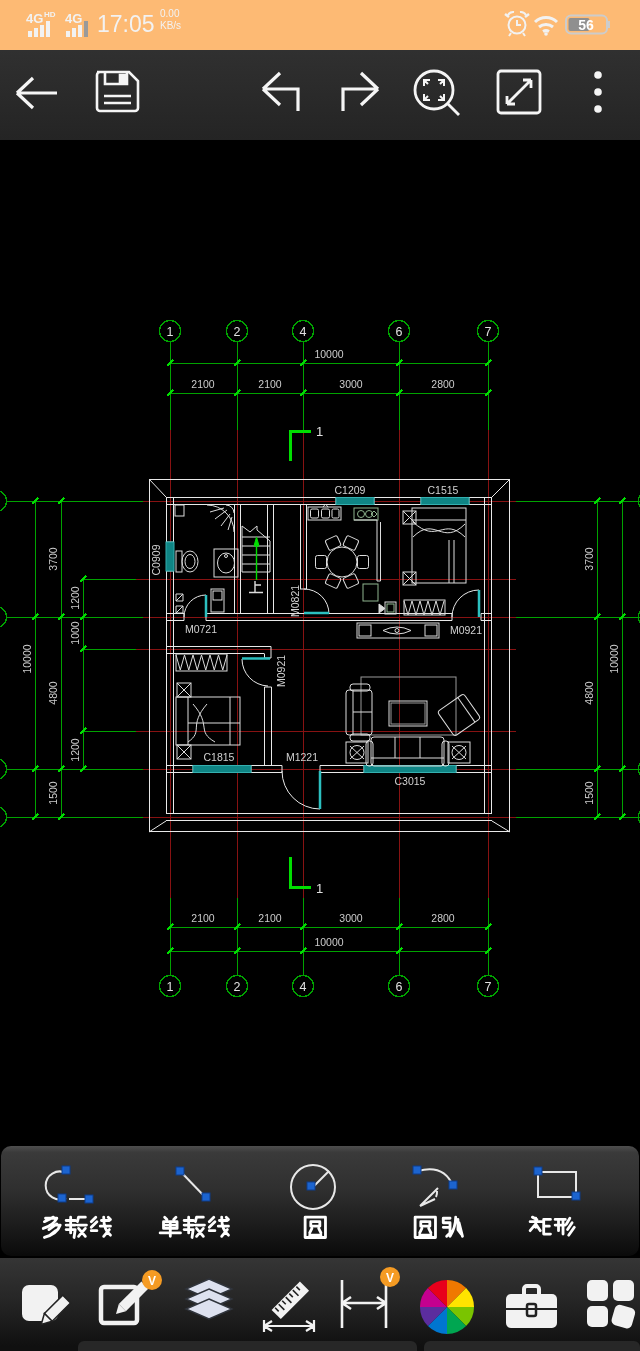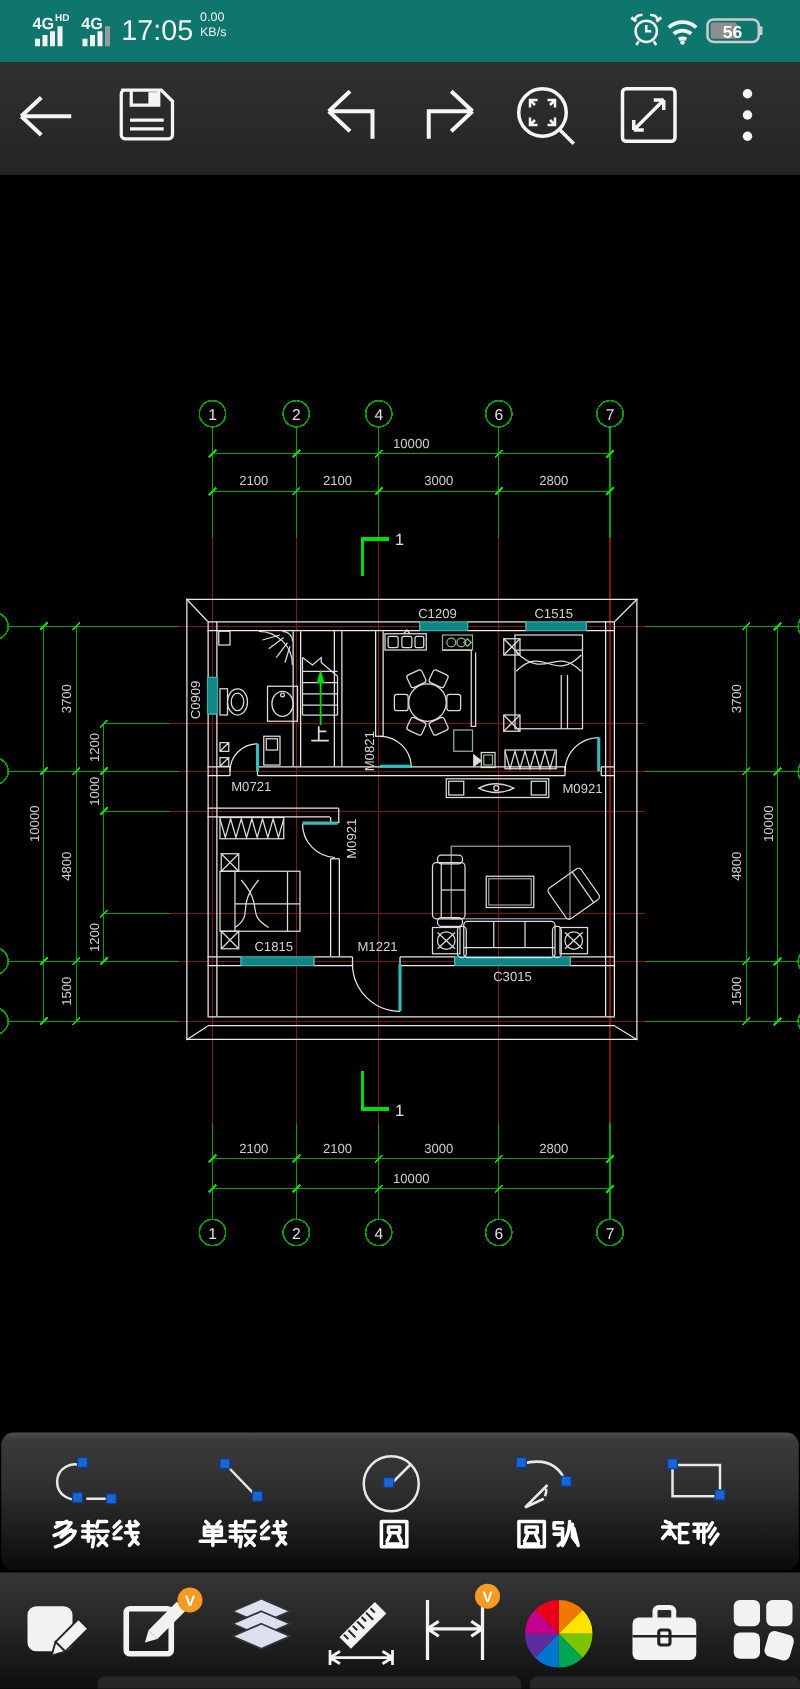--- a/index.html
+++ b/index.html
@@ -3,21 +3,21 @@
 <meta charset="utf-8">
 <style>
   html,body{margin:0;padding:0;background:#000;width:640px;height:1351px;overflow:hidden;}
   body{font-family:"Liberation Sans", sans-serif;position:relative;-webkit-font-smoothing:antialiased;}
   *{-webkit-font-smoothing:antialiased;}
   .abs{position:absolute;}
 </style>
 </head>
 <body>
 
-<div class="abs" style="left:0;top:0;width:640px;height:50px;background:#0f766e;">
+<div class="abs" style="left:0;top:0;width:640px;height:50px;background:#fdba74;">
 <svg width="640" height="50" style="position:absolute;left:0;top:0">
   <g fill="#f2f2f2">
     <text x="26" y="23" font-size="13" font-weight="bold">4G</text>
     <text x="44" y="17" font-size="8" font-weight="bold">HD</text>
     <rect x="28" y="31" width="4" height="6"></rect>
         <rect x="34" y="28" width="4" height="9"></rect>
         <rect x="40" y="25" width="4" height="12"></rect>
         <rect x="46" y="21" width="4" height="16"></rect>
     <text x="65" y="23" font-size="13" font-weight="bold">4G</text>
     <rect x="66" y="31" width="4" height="6"></rect>

